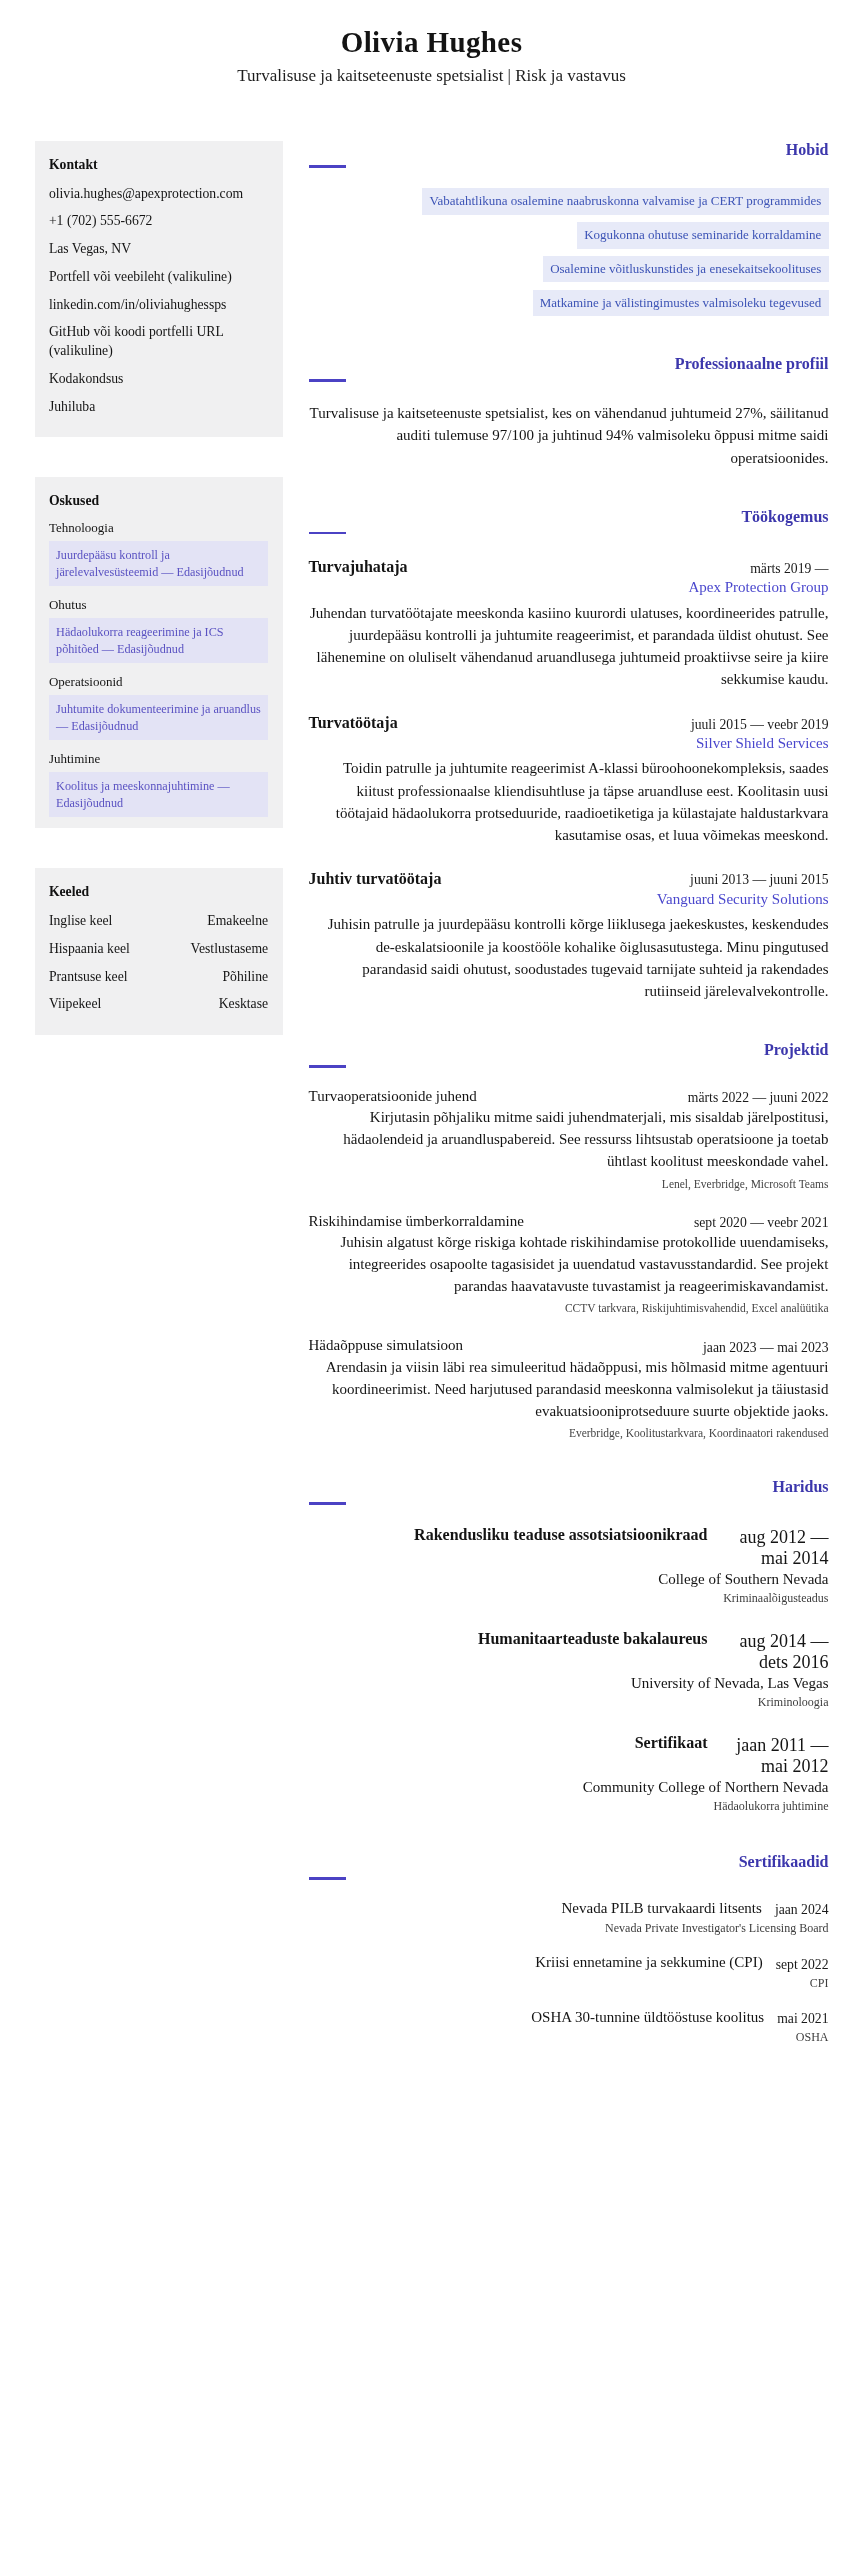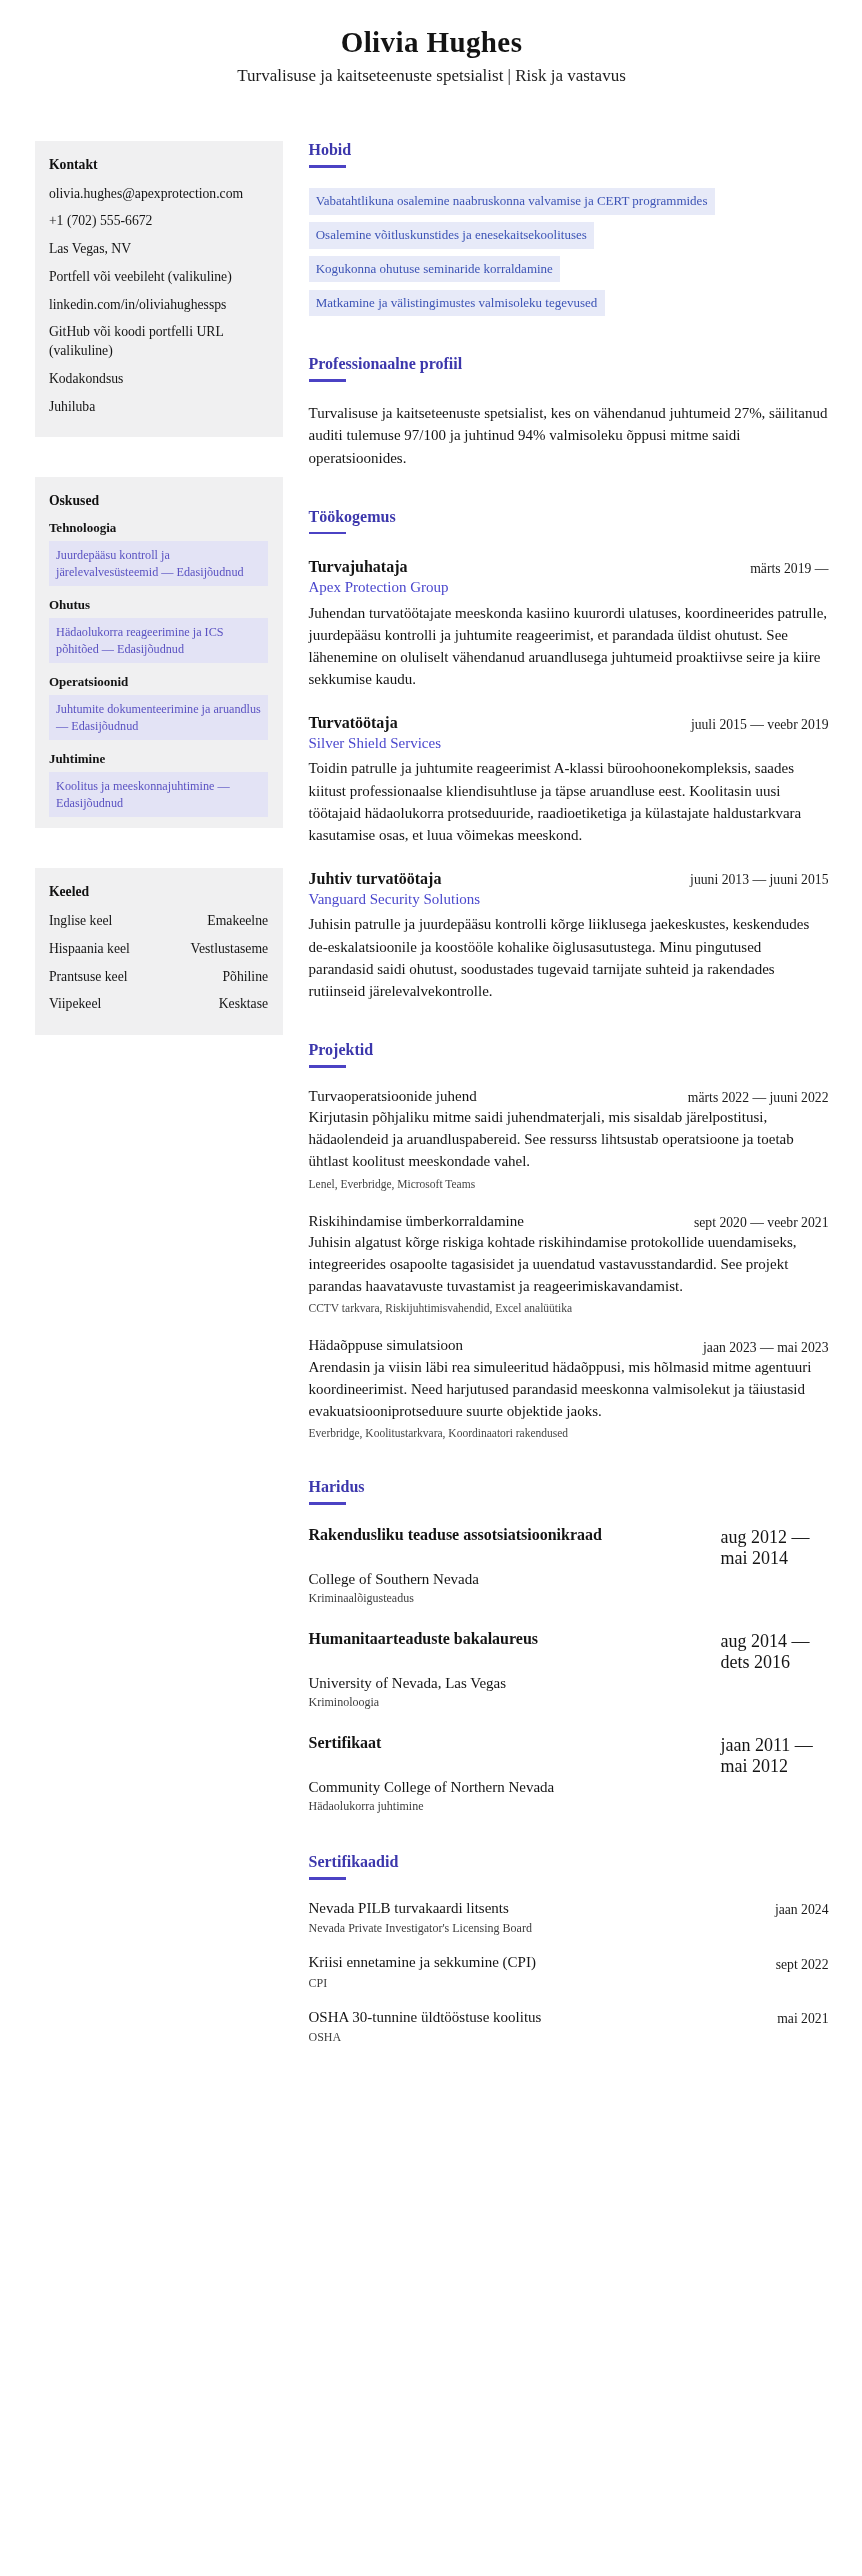--- a/index.html
+++ b/index.html
@@ -10,29 +10,29 @@
   .name { font-size:29px; font-weight:700; margin:4.3px 0 7.2px; letter-spacing:0.4px; }
   .subtitle { font-size:17px; color:#1d1d1d; }
 
   .columns { display:flex; gap:26px; margin-top:55px; align-items:flex-start; }
 
   
   .sidebar { flex:0 0 248px; width:248px; display:flex; flex-direction:column; gap:40px; }
   .side-box { background:#f0f0f1; padding:16px 14.4px 11.5px; box-sizing:border-box; }
   .side-title { font-size:13.7px; font-weight:700; margin:0 0 11.5px; color:#111; }
   .contact-item { font-size:13.7px; line-height:1.35; margin-bottom:9.3px; overflow:hidden; }
-  .skill-cat { font-size:13px; font-weight:700; margin:11.5px 0 5px; }
+  .skill-cat { font-size:13px; font-weight:400; margin:11.5px 0 5px; }
   .skill-cat.first { margin-top:0; }
   .skill-pill { background:#e3e3f5; color:#5a52c2; font-size:12.2px; line-height:1.35; padding:5.8px 7.2px; }
   .lang-row { display:flex; justify-content:space-between; gap:7.2px; font-size:13.7px; margin-bottom:10px; }
   .lang-name { flex:1 1 auto; line-height:1.3; }
   .lang-level { flex:0 0 auto; max-width:46%; text-align:right; line-height:1.3; }
 
   
-  .main { flex:1; min-width:0; }
+  .main { flex:1; min-width:0;text-align:right; }
   .sec { margin-bottom:39px; }
   .sec-title { color:#3c37ac; font-size:16px; font-weight:700; margin:0 0 5.8px; }
   .rule { width:37px; height:2.9px; background:#4b42c4; margin:0 0 20px; }
 
   .pill-row { margin-bottom:7.2px; }
   .hobby-pill { display:inline-block; background:#e7eaf8; color:#3d54b6; font-size:13px; line-height:1.4; padding:4.3px 7.2px; }
 
   .body-text { font-size:15px; line-height:1.48; margin:0; }
 
   .entry-head { display:flex; justify-content:space-between; gap:13px; align-items:flex-start; }
@@ -115,22 +115,22 @@
       </section>
 
     </aside>
 
     <main class="main">
 
       <section class="sec">
         <h2 class="sec-title">Hobid</h2>
         <div class="rule"></div>
         <div class="pill-row"><span class="hobby-pill">Vabatahtlikuna osalemine naabruskonna valvamise ja CERT programmides</span></div>
+        <div class="pill-row"><span class="hobby-pill">Kogukonna ohutuse seminaride korraldamine</span></div>
         <div class="pill-row"><span class="hobby-pill">Osalemine võitluskunstides ja enesekaitsekoolituses</span></div>
-        <div class="pill-row"><span class="hobby-pill">Kogukonna ohutuse seminaride korraldamine</span></div>
         <div class="pill-row"><span class="hobby-pill">Matkamine ja välistingimustes valmisoleku tegevused</span></div>
       </section>
 
       <section class="sec">
         <h2 class="sec-title">Professionaalne profiil</h2>
         <div class="rule"></div>
         <p class="body-text">Turvalisuse ja kaitseteenuste spetsialist, kes on vähendanud juhtumeid 27%, säilitanud auditi tulemuse 97/100 ja juhtinud 94% valmisoleku õppusi mitme saidi operatsioonides.</p>
       </section>
 
       <section class="sec">

